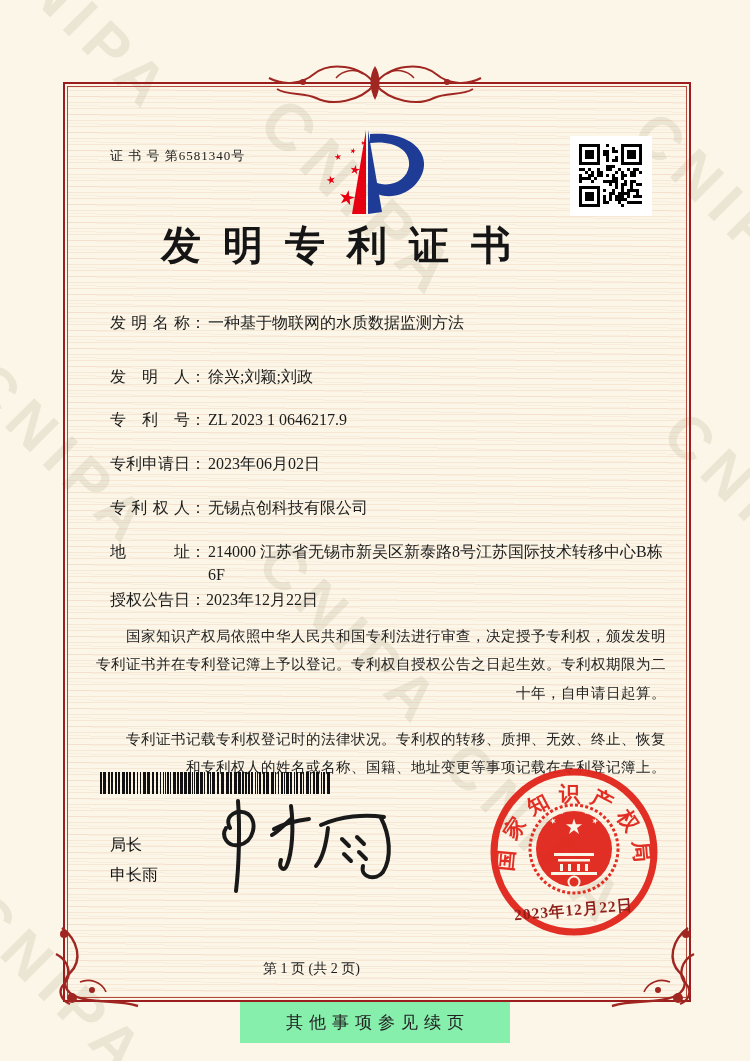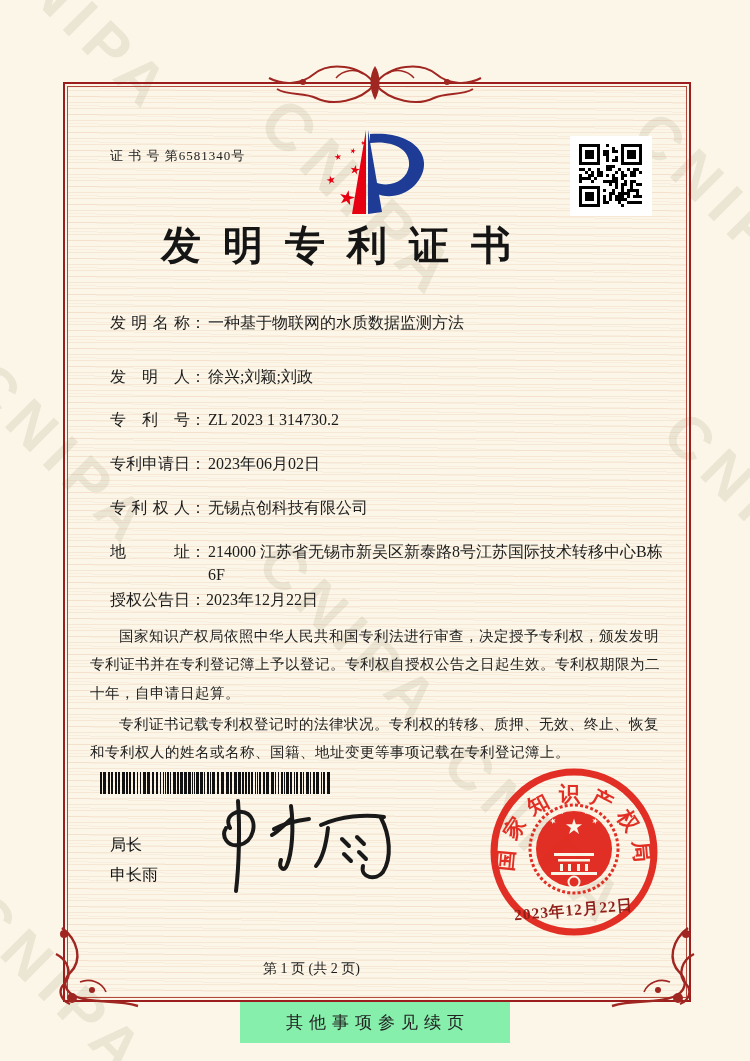--- a/index.html
+++ b/index.html
@@ -25,21 +25,21 @@
   .title{position:absolute;left:0;top:218px;width:672px;text-align:center;font-size:40px;
          font-weight:700;letter-spacing:22px;text-indent:22px;color:#151515;}
   .field-row{position:absolute;left:110px;font-size:16px;line-height:23px;display:flex;align-items:flex-start;}
   .f-label{display:inline-block;width:80px;text-align:justify;text-align-last:justify;flex:0 0 80px;}
   .f-colon{flex:0 0 16px;}
   .f-value{margin-left:2px;max-width:455px;}
   .grant-row{position:absolute;left:110px;top:590px;font-size:16px;width:540px;}
   .grant-pair2{position:absolute;left:258px;top:0;}
   .paras{position:absolute;left:90px;top:622px;width:576px;font-size:14.5px;line-height:1.95;
          letter-spacing:0.5px;color:#222;}
-  .paras p{margin:0 0 3px 0;text-indent:2em;}
+  .paras p{margin:0 0 18px 0;text-indent:2em;text-align:right;}
   .barcode{position:absolute;left:100px;top:772px;width:232px;height:22px;}
   .signer{position:absolute;left:110px;top:830px;font-family:"Liberation Sans","DejaVu Sans",sans-serif;
           font-size:16px;line-height:30px;color:#111;}
   .handwriting{position:absolute;left:208px;top:798px;width:195px;height:98px;}
   .seal{position:absolute;left:487px;top:765px;width:174px;height:174px;opacity:0.95;}
   .page-info{position:absolute;left:0;top:960px;width:623px;text-align:center;font-size:14px;}
   .footer-note{position:absolute;left:50%;transform:translateX(-50%);top:1002px;background:#86efac;
          padding:9px 40px;font-size:17px;letter-spacing:6px;text-indent:6px;white-space:nowrap;color:#222;}
 </style>
 </head>
@@ -253,21 +253,21 @@
         <span class="f-value">一种基于物联网的水质数据监测方法</span>
     </div>
     <div class="field-row" style="top:365px">
       <span class="f-label">发明人</span>
         <span class="f-colon">：</span>
         <span class="f-value">徐兴;刘颖;刘政</span>
     </div>
     <div class="field-row" style="top:408px">
       <span class="f-label">专利号</span>
         <span class="f-colon">：</span>
-        <span class="f-value">ZL 2023 1 314730.2</span>
+        <span class="f-value">ZL 2023 1 0646217.9</span>
     </div>
     <div class="field-row" style="top:452px">
       <span class="f-label">专利申请日</span>
         <span class="f-colon">：</span>
         <span class="f-value">2023年06月02日</span>
     </div>
     <div class="field-row" style="top:496px">
       <span class="f-label">专利权人</span>
         <span class="f-colon">：</span>
         <span class="f-value">无锡点创科技有限公司</span>

